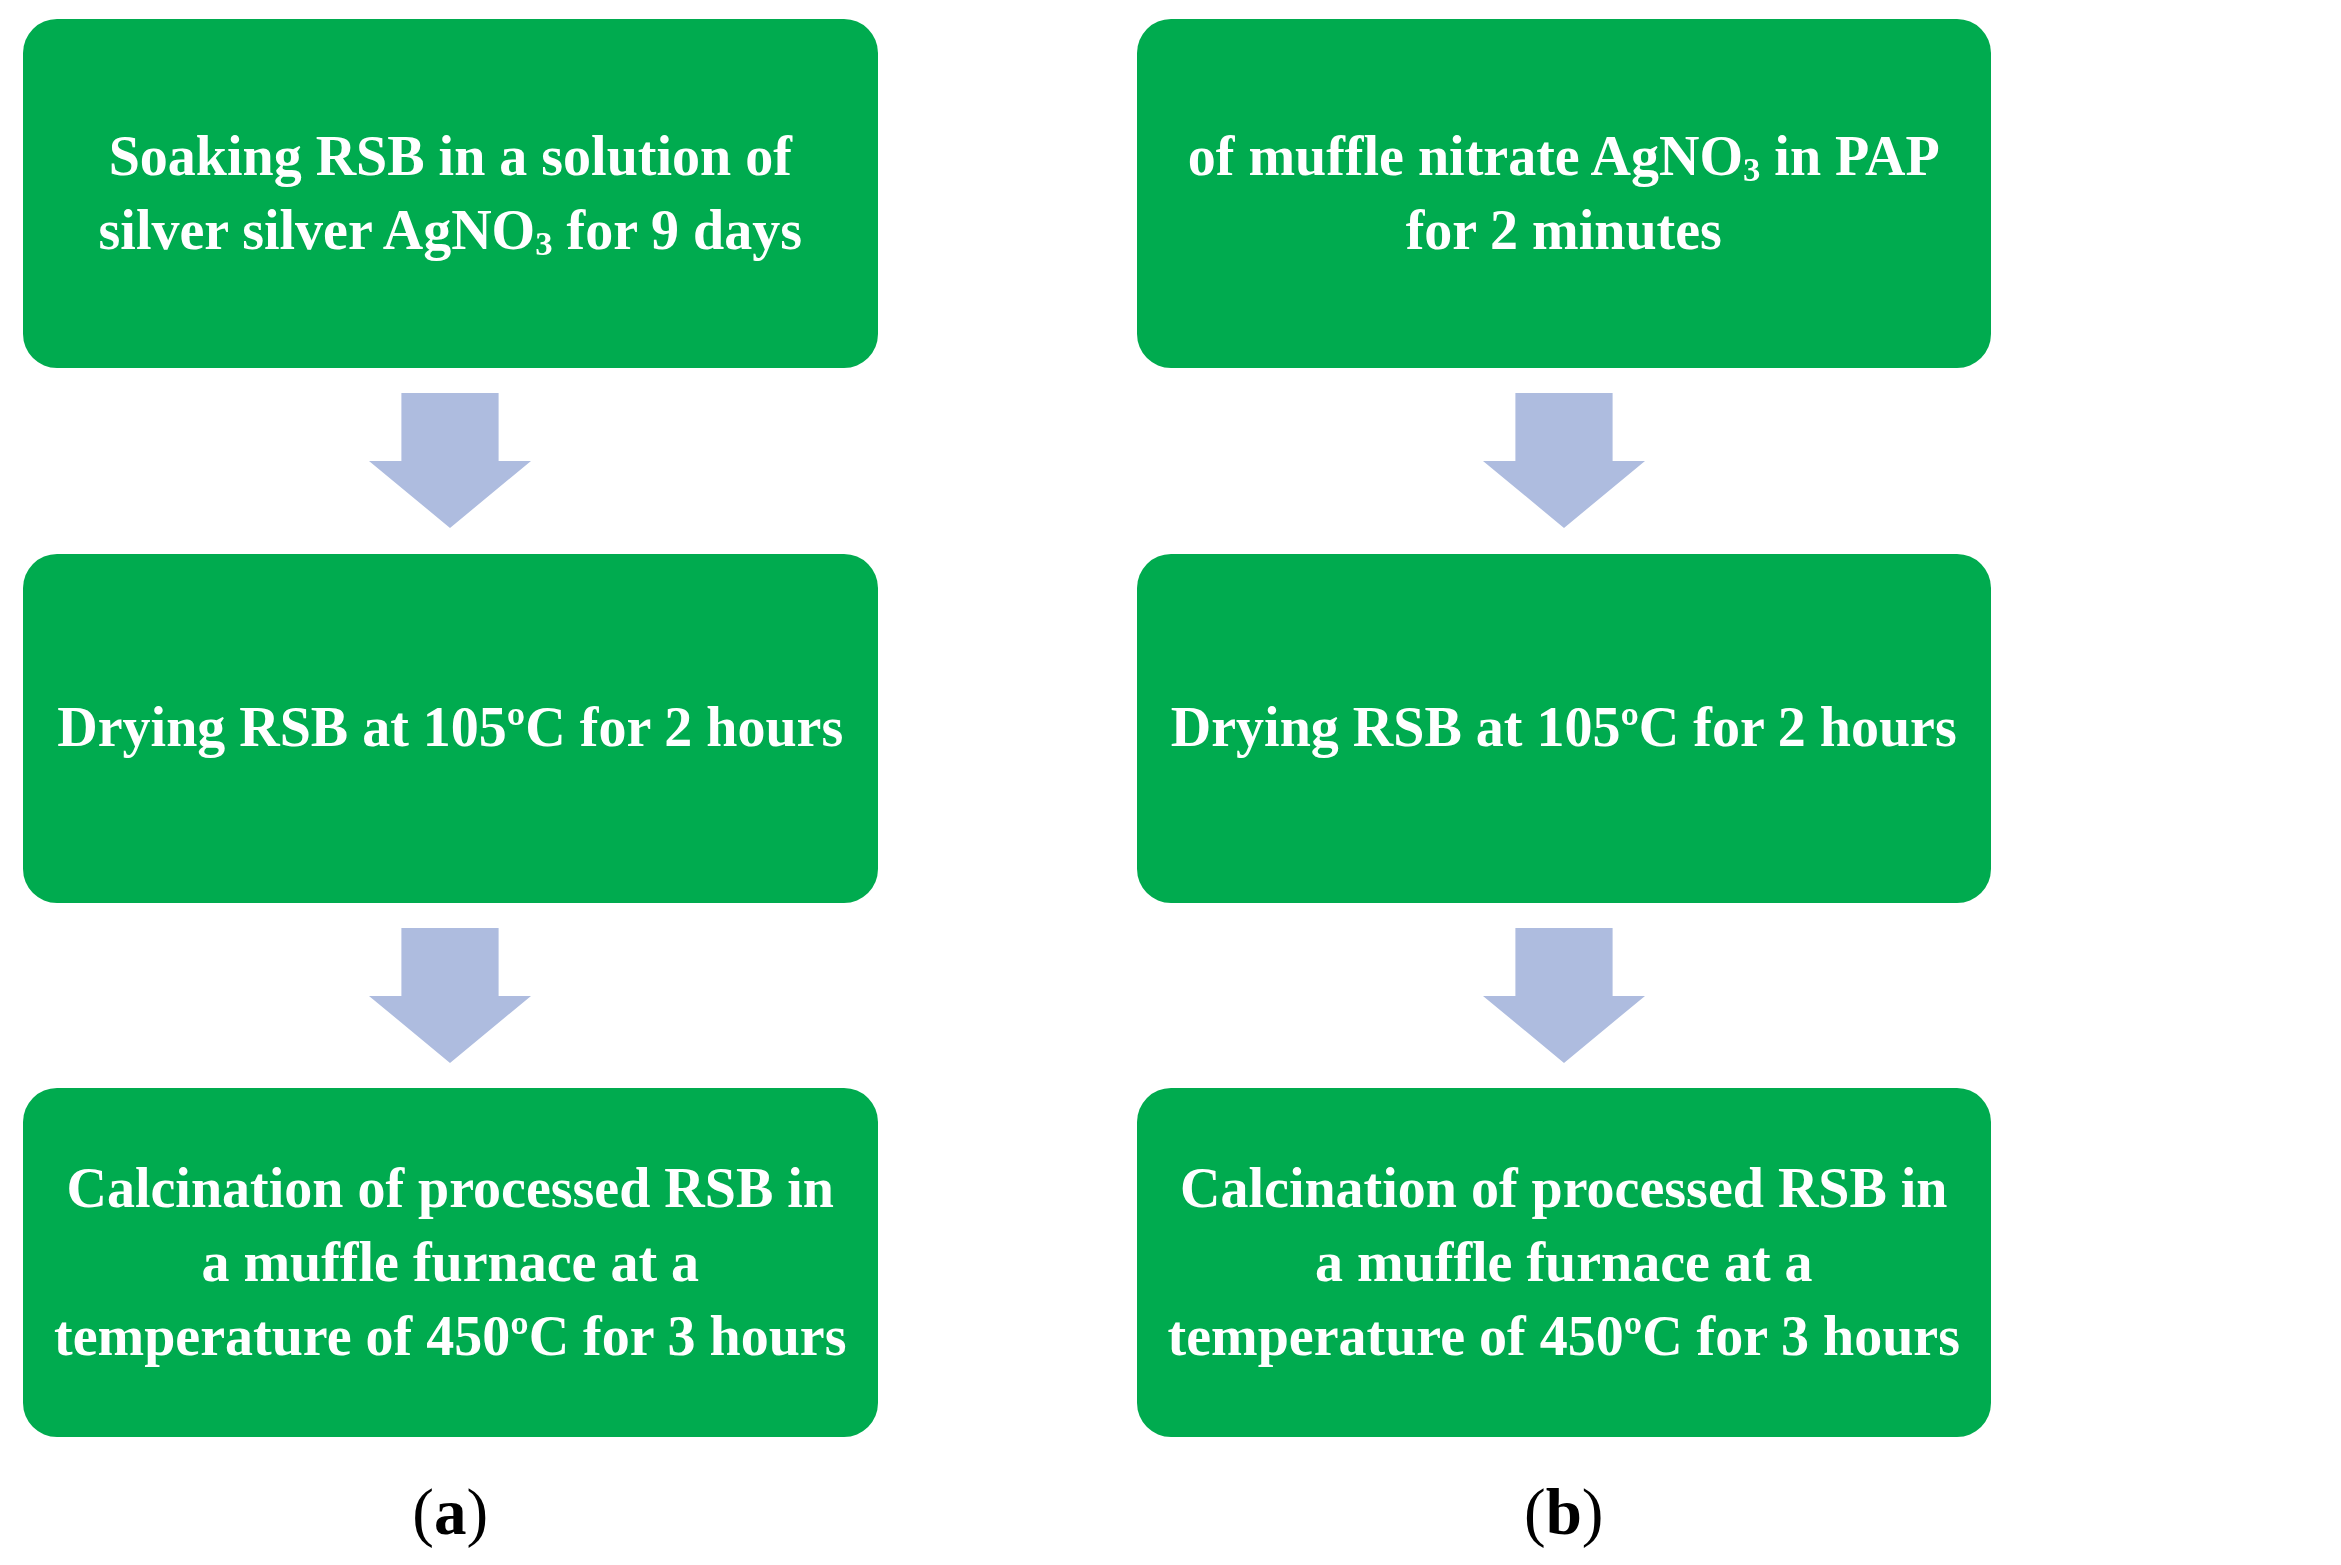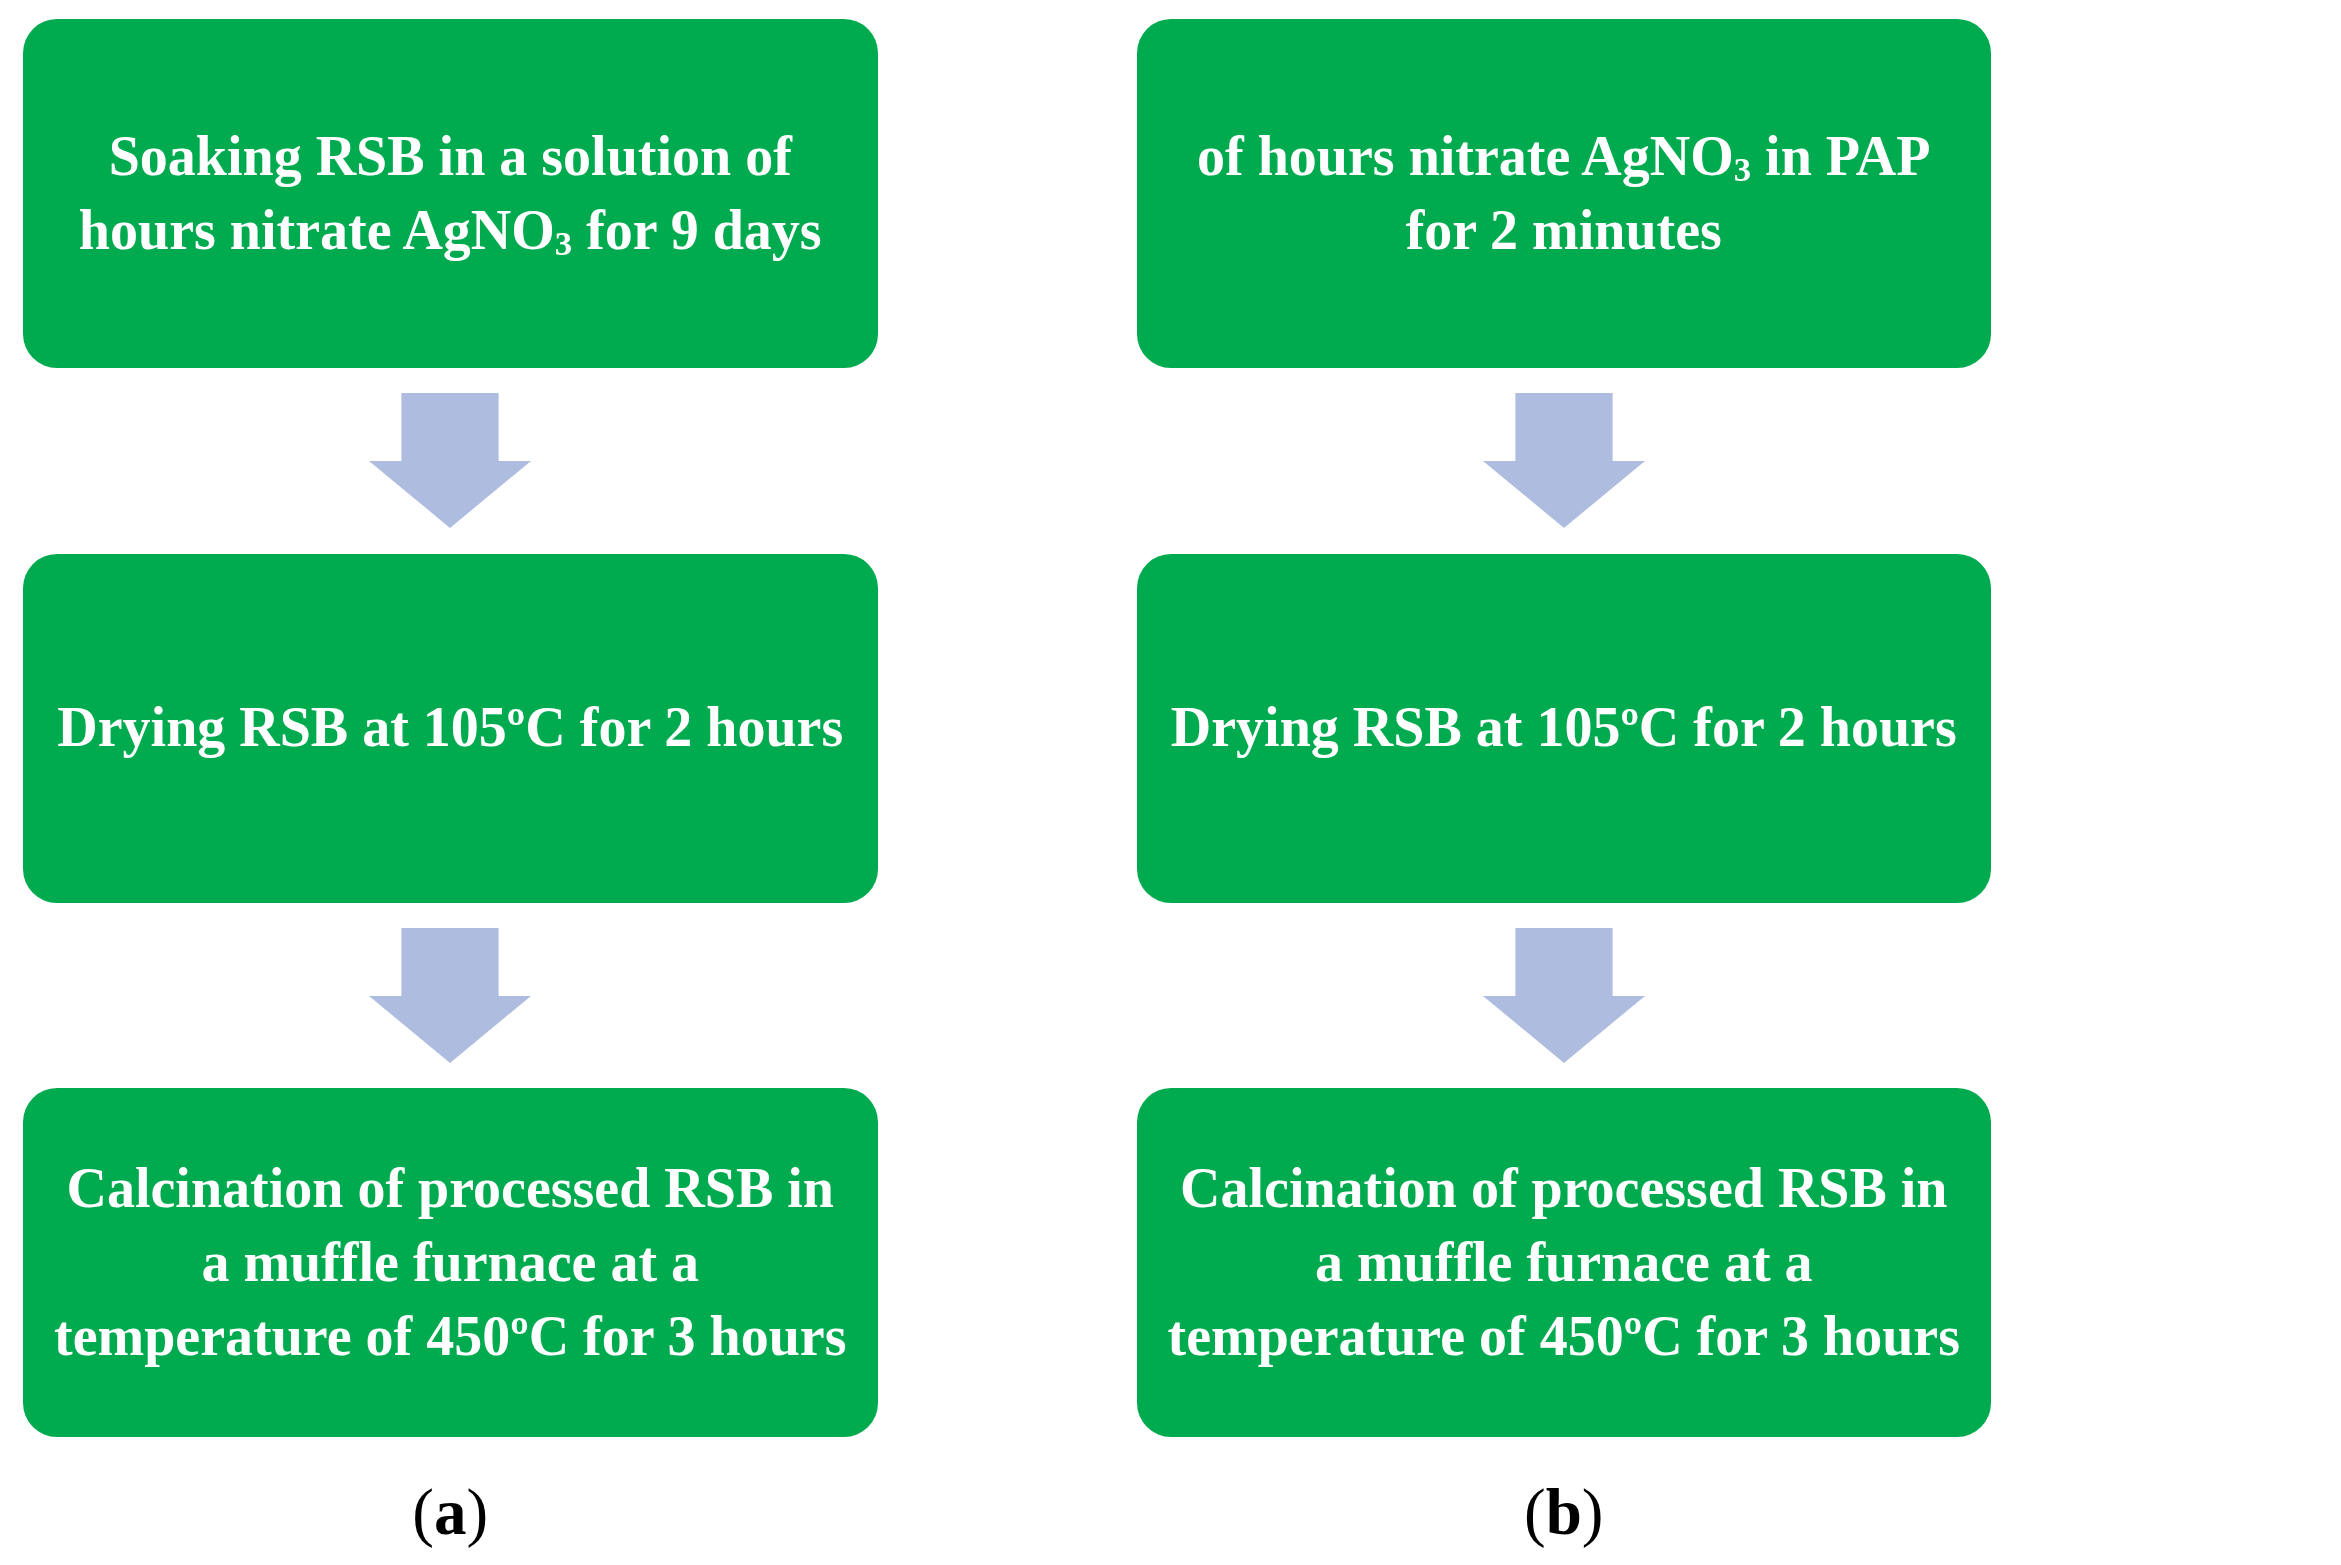--- a/index.html
+++ b/index.html
@@ -77,21 +77,21 @@
 </style>
 </head>
 <body>
 
 <div class="diagram">
 
   <div class="column">
 
     <div class="step-box">
       <div class="line"><span>Soaking RSB in a solution of</span><sub></sub><span></span></div>
-      <div class="line"><span>hours nitrate AgNO</span><sub>3</sub><span> for 9 days</span></div>
+      <div class="line"><span>silver silver AgNO</span><sub>3</sub><span> for 9 days</span></div>
     </div>
 
     <div class="arrow-wrap">
       <svg width="162" height="135" viewBox="0 0 210 175">
         <path d="M42,0 L168,0 L168,88 L210,88 L105,175 L0,88 L42,88 Z" fill="#aebcdf"></path>
       </svg>
     </div>
 
     <div class="step-box">
       <div class="line"><span>Drying RSB at 105ºC for 2 hours</span><sub></sub><span></span></div>
@@ -108,21 +108,21 @@
       <div class="line"><span>a muffle furnace at a</span><sub></sub><span></span></div>
       <div class="line"><span>temperature of 450ºC for 3 hours</span><sub></sub><span></span></div>
     </div>
 
     <div class="figure-label"><span class="paren">(</span><span class="letter">a</span><span class="paren">)</span></div>
   </div>
 
   <div class="column">
 
     <div class="step-box">
-      <div class="line"><span>of hours nitrate AgNO</span><sub>3</sub><span> in PAP</span></div>
+      <div class="line"><span>of muffle nitrate AgNO</span><sub>3</sub><span> in PAP</span></div>
       <div class="line"><span>for 2 minutes</span><sub></sub><span></span></div>
     </div>
 
     <div class="arrow-wrap">
       <svg width="162" height="135" viewBox="0 0 210 175">
         <path d="M42,0 L168,0 L168,88 L210,88 L105,175 L0,88 L42,88 Z" fill="#aebcdf"></path>
       </svg>
     </div>
 
     <div class="step-box">

